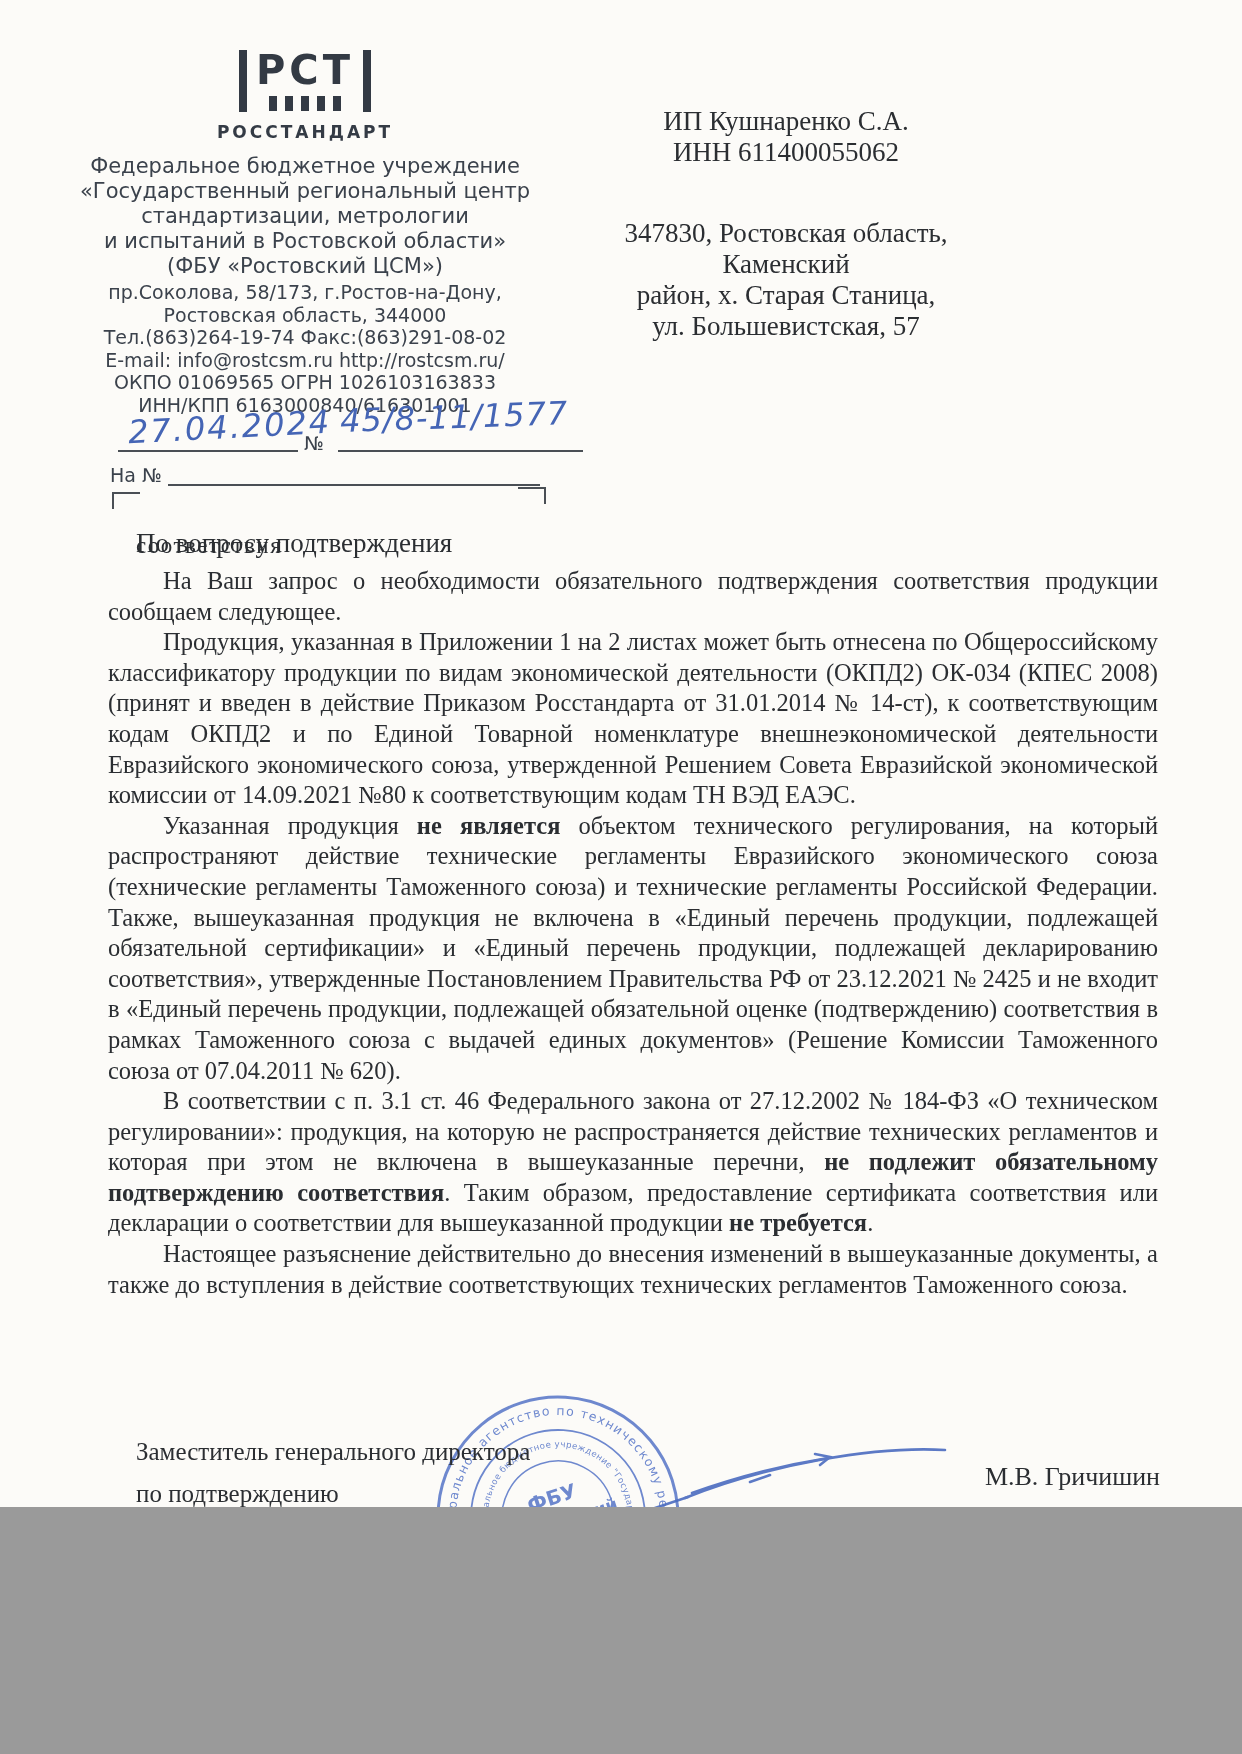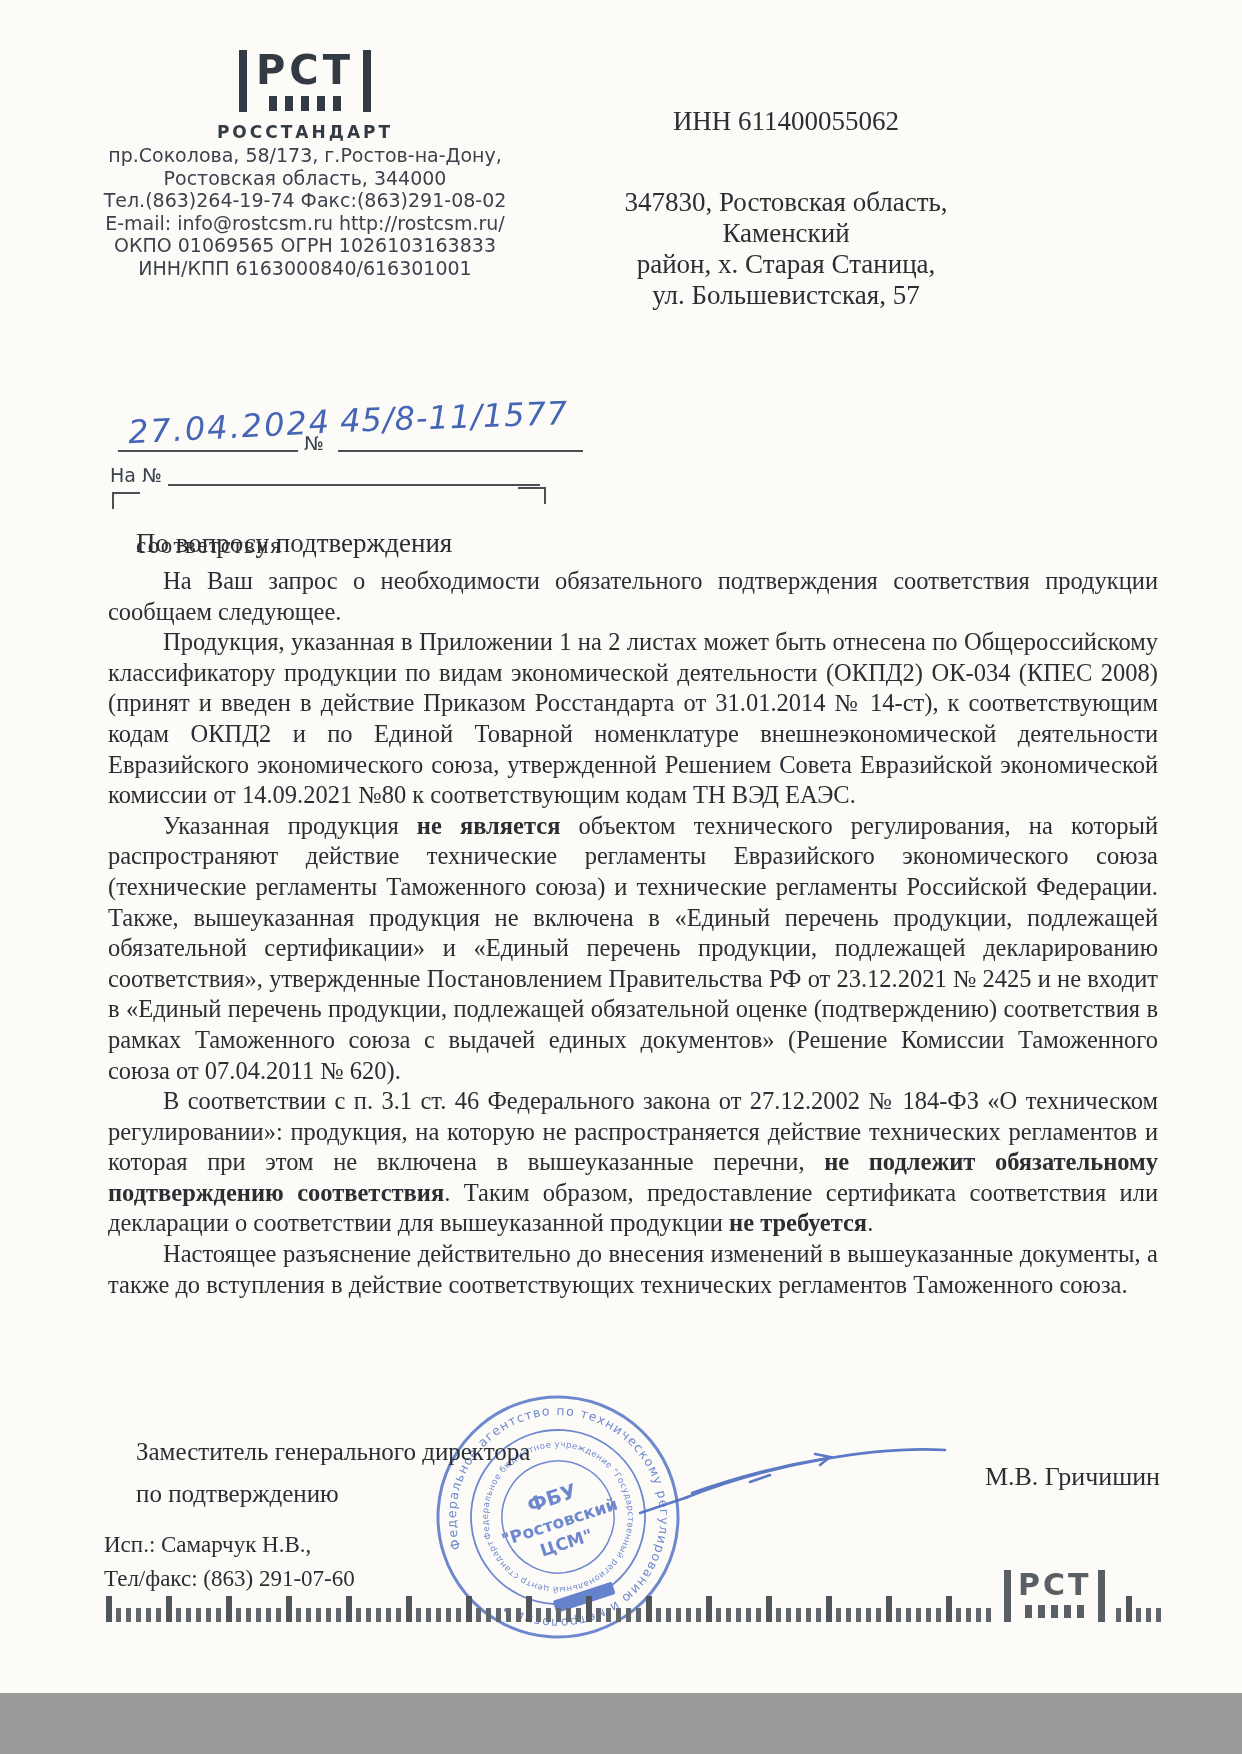--- a/index.html
+++ b/index.html
@@ -1,17 +1,17 @@
 <!DOCTYPE html>
 <html><head>
 <meta charset="utf-8">
 <style>
   html,body{margin:0;padding:0;background:#9a9a9a;}
   .page{
-    position:relative;width:1242px;height:1693px;margin:0 auto;
+    position:relative;width:1242px;height:1507px;margin:0 auto;
     background:#fcfbf8;overflow:hidden;
     font-family:"Liberation Serif",serif;color:#2b2e32;
   }
   
   .lh{position:absolute;left:72px;top:50px;width:466px;text-align:center;
       font-family:"DejaVu Sans",sans-serif;color:#3b424c;}
   .logo{display:flex;justify-content:center;align-items:stretch;gap:9px;height:62px;}
   .logo .lbar{width:8px;background:#333a44;}
   .logo .lmid{display:flex;flex-direction:column;align-items:center;}
   .logo .ltxt{font-weight:bold;font-size:40px;line-height:40px;letter-spacing:4px;color:#333a44;}
@@ -84,20 +84,27 @@
             <i></i>
             <i></i>
             <i></i>
             <i></i>
             <i></i>
           </span>
       </span>
       <span class="lbar"></span>
     </div>
     <div class="agency">РОССТАНДАРТ</div>
+    <div class="orgname">
+      <div>Федеральное бюджетное учреждение</div>
+      <div>«Государственный региональный центр</div>
+      <div>стандартизации, метрологии</div>
+      <div>и испытаний в Ростовской области»</div>
+      <div>(ФБУ «Ростовский ЦСМ»)</div>
+    </div>
     <div class="addr">
       <div>пр.Соколова, 58/173, г.Ростов-на-Дону,</div>
       <div>Ростовская область, 344000</div>
       <div>Тел.(863)264-19-74 Факс:(863)291-08-02</div>
       <div>E-mail: info@rostcsm.ru   http://rostcsm.ru/</div>
       <div>ОКПО 01069565  ОГРН 1026103163833</div>
       <div>ИНН/КПП 6163000840/616301001</div>
     </div>
   </div>
 
@@ -106,20 +113,21 @@
   <div class="num-label">№</div>
   <div class="hw hw-num">45/8-11/1577</div>
   <div class="uline ul-num"></div>
   <div class="nano-label">На №</div>
   <div class="uline ul-nano"></div>
 
   <div class="crn crn-l"></div>
   <div class="crn crn-r"></div>
 
   <div class="rcpt">
+    <div>ИП Кушнаренко С.А.</div>
     <div>ИНН 611400055062</div>
     <div class="gap"></div>
     <div>347830, Ростовская область, Каменский</div>
     <div>район, х. Старая Станица,</div>
     <div>ул. Большевистская, 57</div>
   </div>
 
   <div class="subj1">По вопросу подтверждения</div>
   <div class="subj2">соответствия</div>
 

